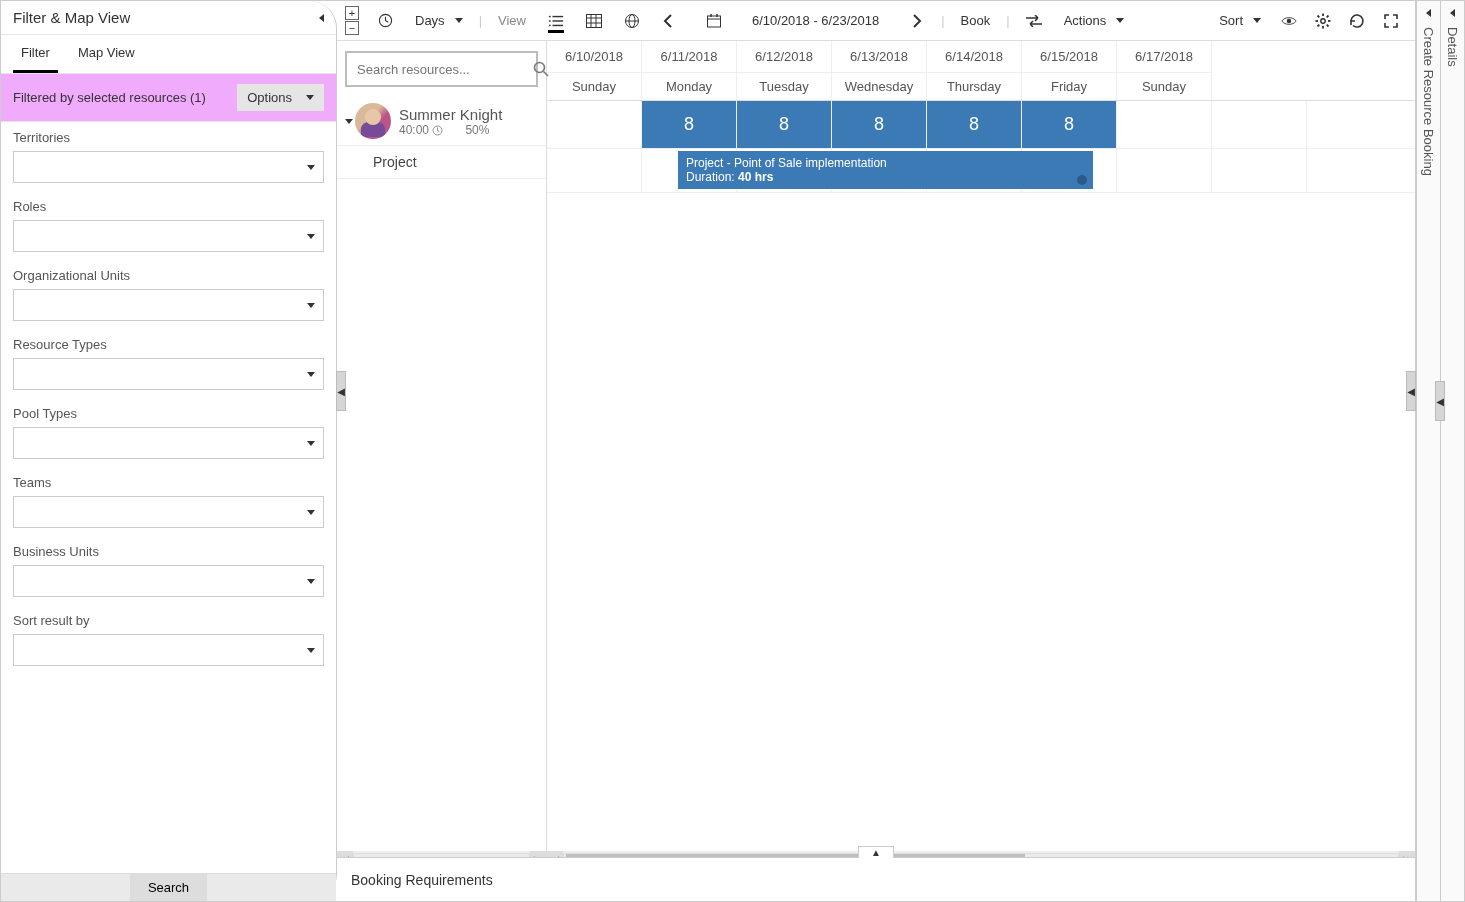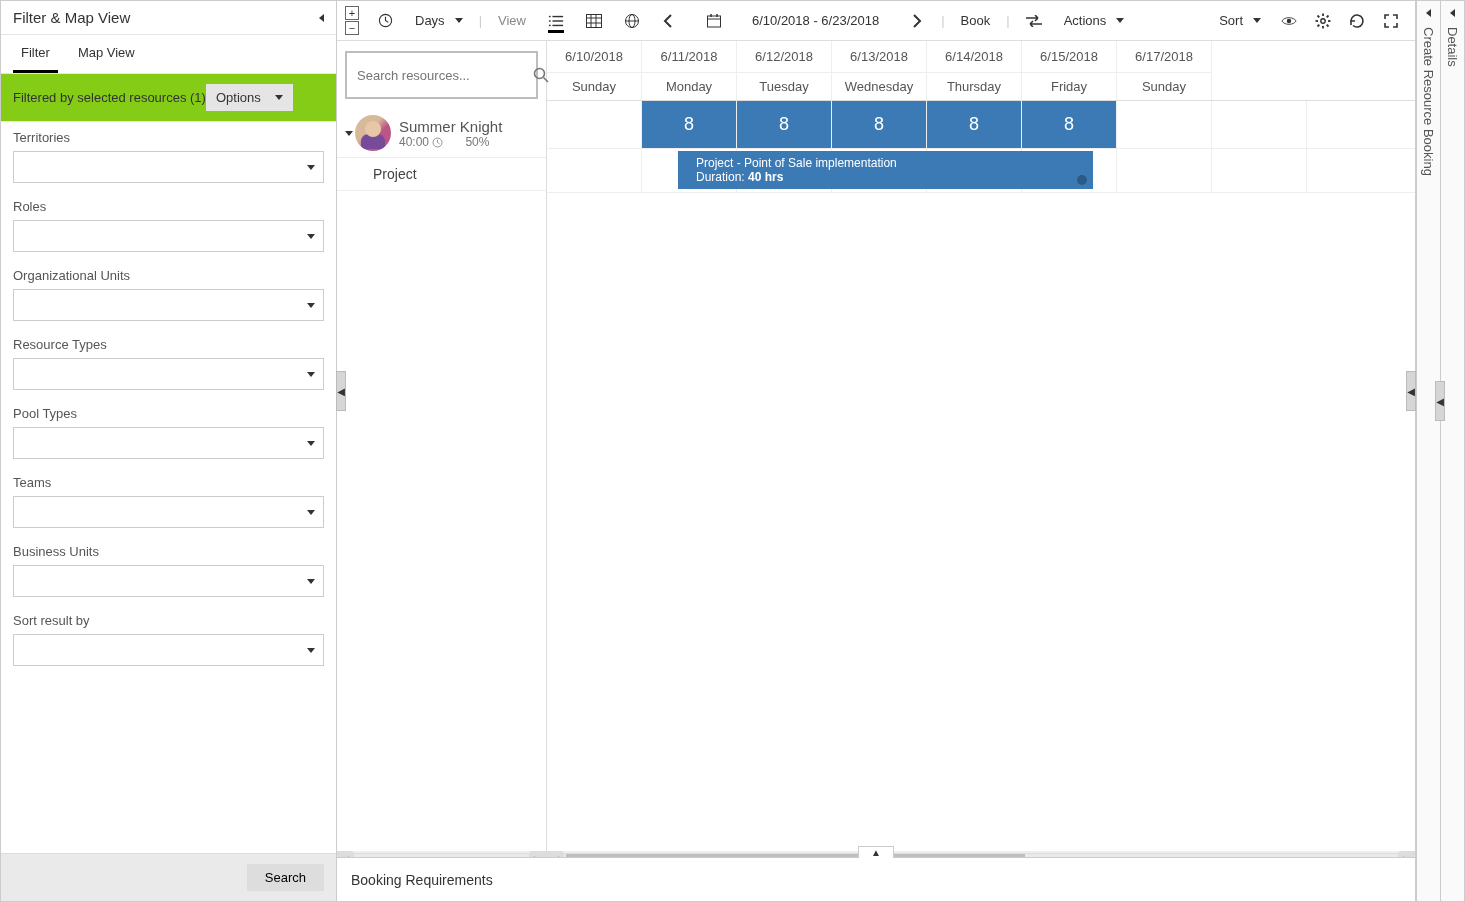--- a/index.html
+++ b/index.html
@@ -1,48 +1,48 @@
 <!DOCTYPE html>
 <html><head>
 <meta charset="utf-8">
 <style>
 * { box-sizing: border-box; margin: 0; padding: 0; }
 body { font-family: "Segoe UI", Arial, sans-serif; font-size: 13px; color: #333; background: #fff; overflow: hidden; }
 .app { display: flex; width: 1465px; height: 902px; border: 1px solid #ccc; }
 
 
-.left-panel { width: 336px; border-right: 1px solid #ccc; display: flex; flex-direction: column; background: #fff; }
+.left-panel { width: 336px; border-right: 1px solid #ccc; display: flex; flex-direction: column; background: #fff; border-radius: 27px; }
 .lp-header { display: flex; align-items: center; justify-content: space-between; padding: 8px 12px; border-bottom: 1px solid #e5e5e5; font-size: 15px; }
 .lp-tabs { display: flex; padding: 0 12px; border-bottom: 1px solid #e5e5e5; }
 .lp-tab { padding: 10px 8px; margin-right: 12px; font-size: 13px; cursor: pointer; }
 .lp-tab.active { border-bottom: 3px solid #000; font-weight: 400; }
-.lp-filterbar { display: flex; align-items: center; padding: 10px 12px; background: #84cc16; border-bottom: 1px solid #e5e5e5; }
+.lp-filterbar { display: flex; align-items: center; justify-content: space-between; padding: 10px 12px; background: #f0abfc; border-bottom: 1px solid #e5e5e5; }
 .options-btn { background: #e5e5e5; padding: 6px 10px; display: flex; align-items: center; gap: 14px; cursor: pointer; }
 .lp-filters { flex: 1; overflow-y: auto; padding: 8px 12px; }
 .filter-group { margin-bottom: 16px; }
 .filter-label { font-size: 13px; color: #555; margin-bottom: 6px; }
 .filter-select { border: 1px solid #ccc; height: 32px; display: flex; align-items: center; justify-content: flex-end; padding: 0 8px; cursor: pointer; }
-.lp-searchbar { background: #eaeaea; padding: 10px 12px; display: flex; justify-content: flex-end; border-top: 1px solid #ddd; }
+.lp-searchbar { background: #eaeaea; padding: 0 12px; display: flex; justify-content: center; border-top: 1px solid #ddd; }
 .search-btn { background: #ddd; border: none; padding: 6px 18px; font-size: 13px; cursor: pointer; }
 
 
 .center { flex: 1; display: flex; flex-direction: column; position: relative; border-right: 1px solid #ccc; }
 .toolbar { display: flex; align-items: center; padding: 4px 8px; border-bottom: 1px solid #ddd; height: 40px; gap: 4px; }
 .tb-group { display: flex; align-items: center; gap: 22px; padding: 0 8px; }
 .tb-sep { color: #ccc; padding: 0 4px; }
 .tb-expand { display: flex; flex-direction: column; gap: 1px; margin-right: 6px; }
 .tb-plusminus { border: 1px solid #666; width: 14px; height: 14px; display: flex; align-items: center; justify-content: center; font-size: 11px; line-height: 1; cursor: pointer; }
 .tb-icon { width: 16px; height: 16px; display: inline-flex; align-items: center; justify-content: center; cursor: pointer; }
 .tb-dropdown { display: flex; align-items: center; gap: 10px; cursor: pointer; }
 .view-active { border-bottom: 3px solid #000; padding-bottom: 4px; margin-bottom: -8px; }
 .tb-spacer { flex: 1; }
 
 .board-row { flex: 1; display: flex; overflow: hidden; }
 .board-left { width: 210px; border-right: 1px solid #ddd; display: flex; flex-direction: column; }
-.search-res { margin: 10px 8px; border: 2px solid #bdbdbd; height: 48px; display: flex; align-items: center; padding: 0 10px; }
+.search-res { margin: 10px 8px; border: 2px solid #bdbdbd; height: 36px; display: flex; align-items: center; padding: 0 10px; }
 .search-res input { border: none; outline: none; flex: 1; font-size: 13px; color: #888; background: transparent; }
 .resource-row { display: flex; align-items: center; padding: 6px 8px; border-bottom: 1px solid #eee; }
 .avatar { width: 36px; height: 36px; border-radius: 50%; background: linear-gradient(135deg,#d8b99a 40%,#b58 60%); margin-right: 8px; flex-shrink: 0; position: relative; overflow:hidden; }
 .avatar::after{content:"";position:absolute;left:10px;top:6px;width:16px;height:16px;border-radius:50%;background:#e8c6a8;}
 .avatar::before{content:"";position:absolute;left:6px;top:18px;width:24px;height:16px;border-radius:50% 50% 0 0;background:#774b99;}
 .res-info { flex: 1; }
 .res-name { font-size: 15px; color: #555; }
 .res-sub { font-size: 12px; color: #777; display: flex; gap: 22px; align-items: center; }
 .chev-small { font-size: 10px; color: #333; margin-right: 2px; cursor:pointer; }
 .project-label { padding: 8px 8px 8px 36px; font-size: 14px; color: #444; border-bottom: 1px solid #eee; }
@@ -50,21 +50,21 @@
 .board-right { flex: 1; display: flex; flex-direction: column; overflow: hidden; position: relative; }
 .date-header { display: flex; border-bottom: 1px solid #ddd; }
 .day-col { flex: 0 0 95px; border-right: 1px solid #eee; }
 .day-date { text-align: center; padding: 8px 0; font-size: 13px; color: #555; border-bottom: 1px solid #eee; }
 .day-name { text-align: center; padding: 6px 0; font-size: 13px; color: #555; }
 .schedule-row { display: flex; height: 48px; border-bottom: 1px solid #eee; }
 .schedule-cell { flex: 0 0 95px; border-right: 1px solid #eee; display: flex; align-items: center; justify-content: center; }
 .cap-block { background: #3b7ab5; color: #fff; width: 100%; height: 100%; display: flex; align-items: center; justify-content: center; font-size: 18px; }
 .project-row { display: flex; height: 44px; border-bottom: 1px solid #eee; position: relative; }
 .project-cell { flex: 0 0 95px; border-right: 1px solid #eee; }
-.booking-bar { position: absolute; left: 131px; top: 2px; width: 415px; height: 38px; background: #3b7ab5; color: #fff; font-size: 12px; padding: 4px 18px; display: flex; flex-direction: column; justify-content: center; }
+.booking-bar { position: absolute; left: 131px; top: 2px; width: 415px; height: 38px; background: #3b7ab5; color: #fff; font-size: 12px; padding: 4px 8px; display: flex; flex-direction: column; justify-content: center; }
 .booking-bar .dot { position: absolute; right: 6px; bottom: 4px; width: 10px; height: 10px; border-radius: 50%; background: #2a5a88; }
 
 .hscroll { height: 16px; background: #eee; display: flex; align-items: center; }
 .hscroll-track { flex: 1; height: 12px; background: #eaeaea; position: relative; border: 1px solid #ddd; }
 .hscroll-thumb { position: absolute; left: 2px; top: 0; height: 100%; width: 55%; background: #bfbfbf; }
 .hscroll-arrow { width: 16px; height: 16px; display: flex; align-items: center; justify-content: center; background: #ddd; font-size: 10px; }
 
 
 .pager-bar { height: 34px; border-top: 1px solid #ddd; display: flex; align-items: center; padding: 0 10px; gap: 20px; }
 .zoom { margin-left: auto; display: flex; align-items: center; gap: 6px; }

